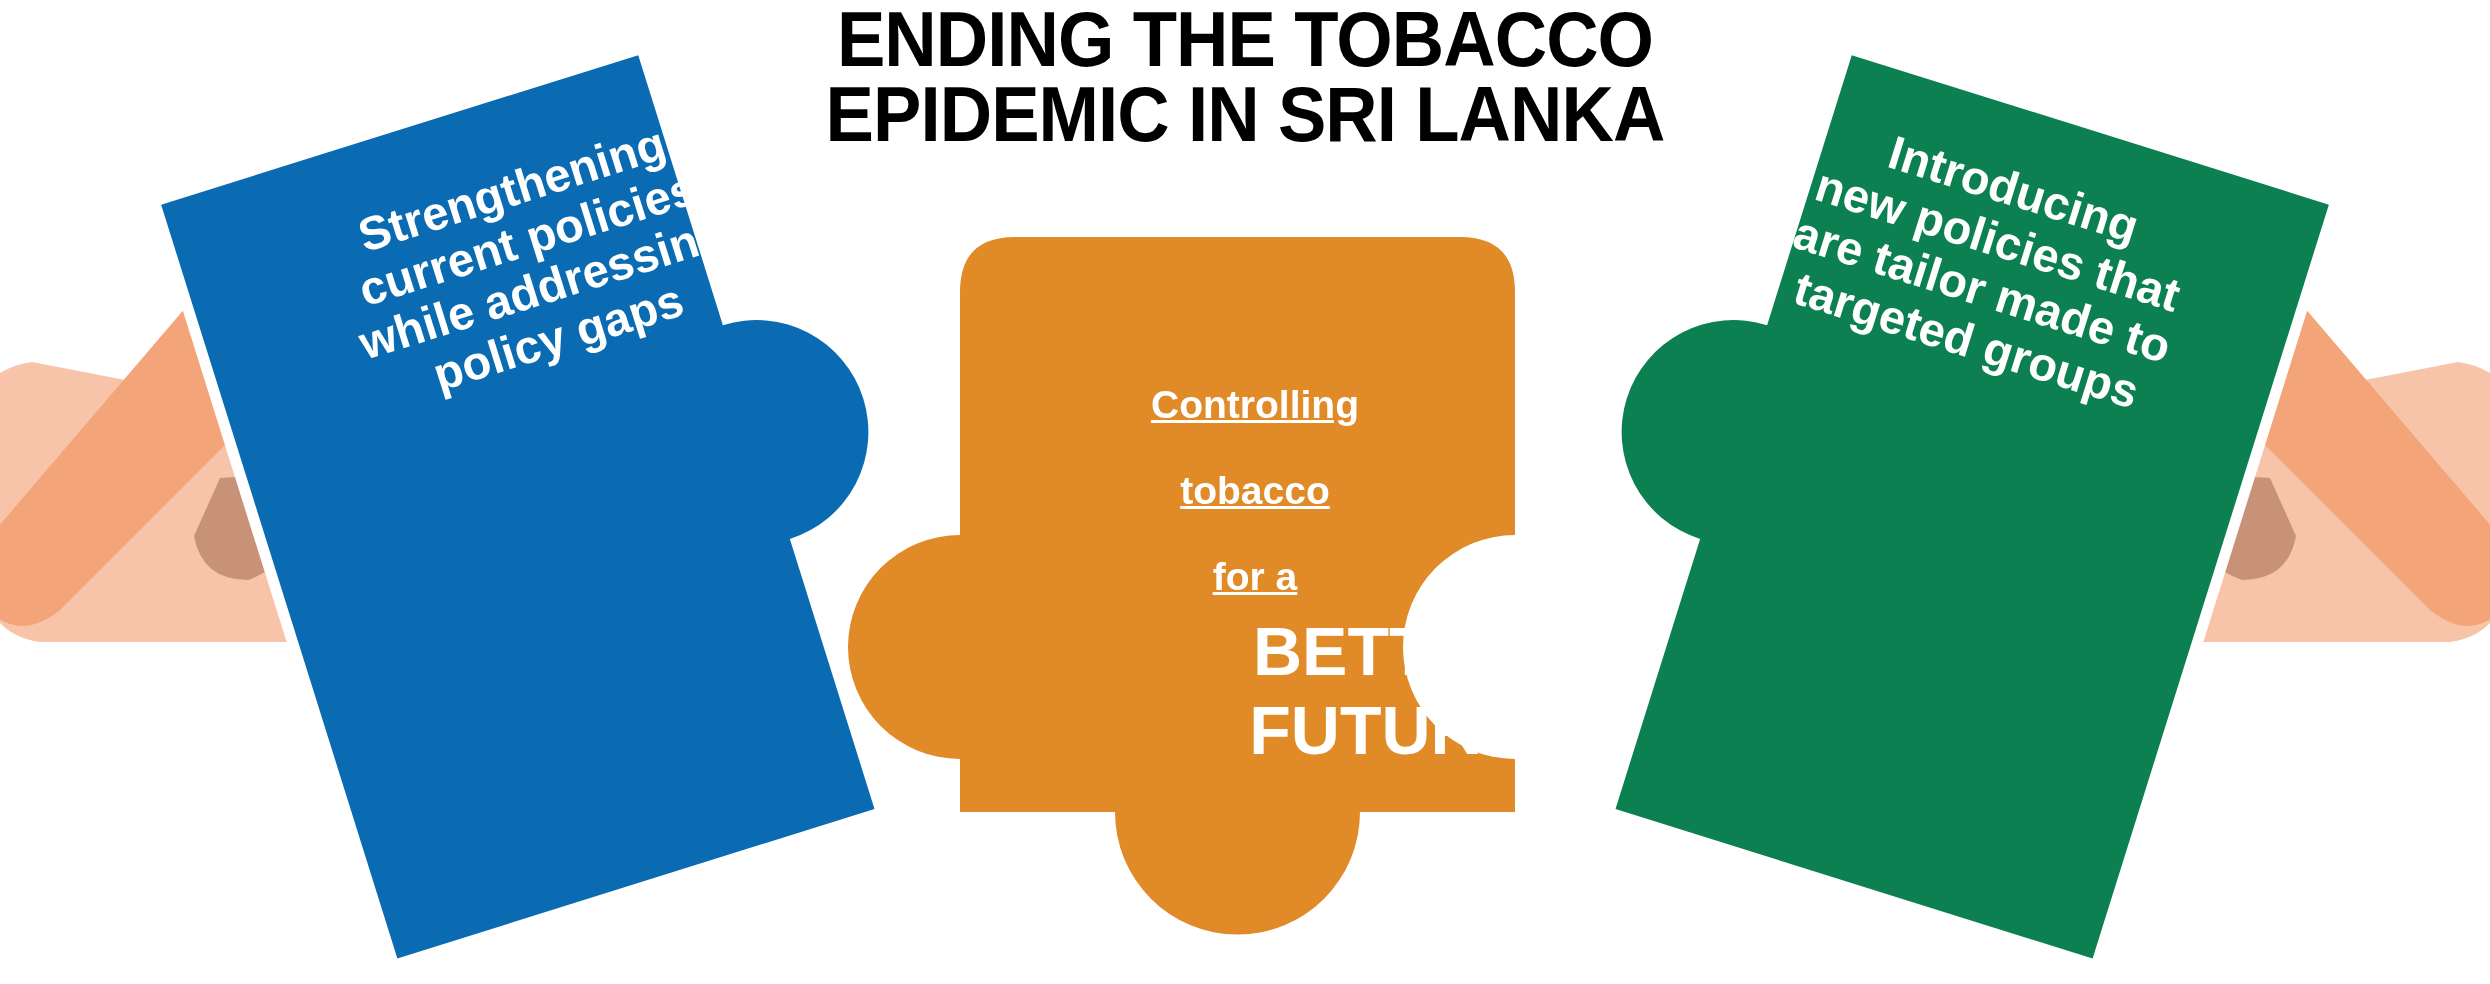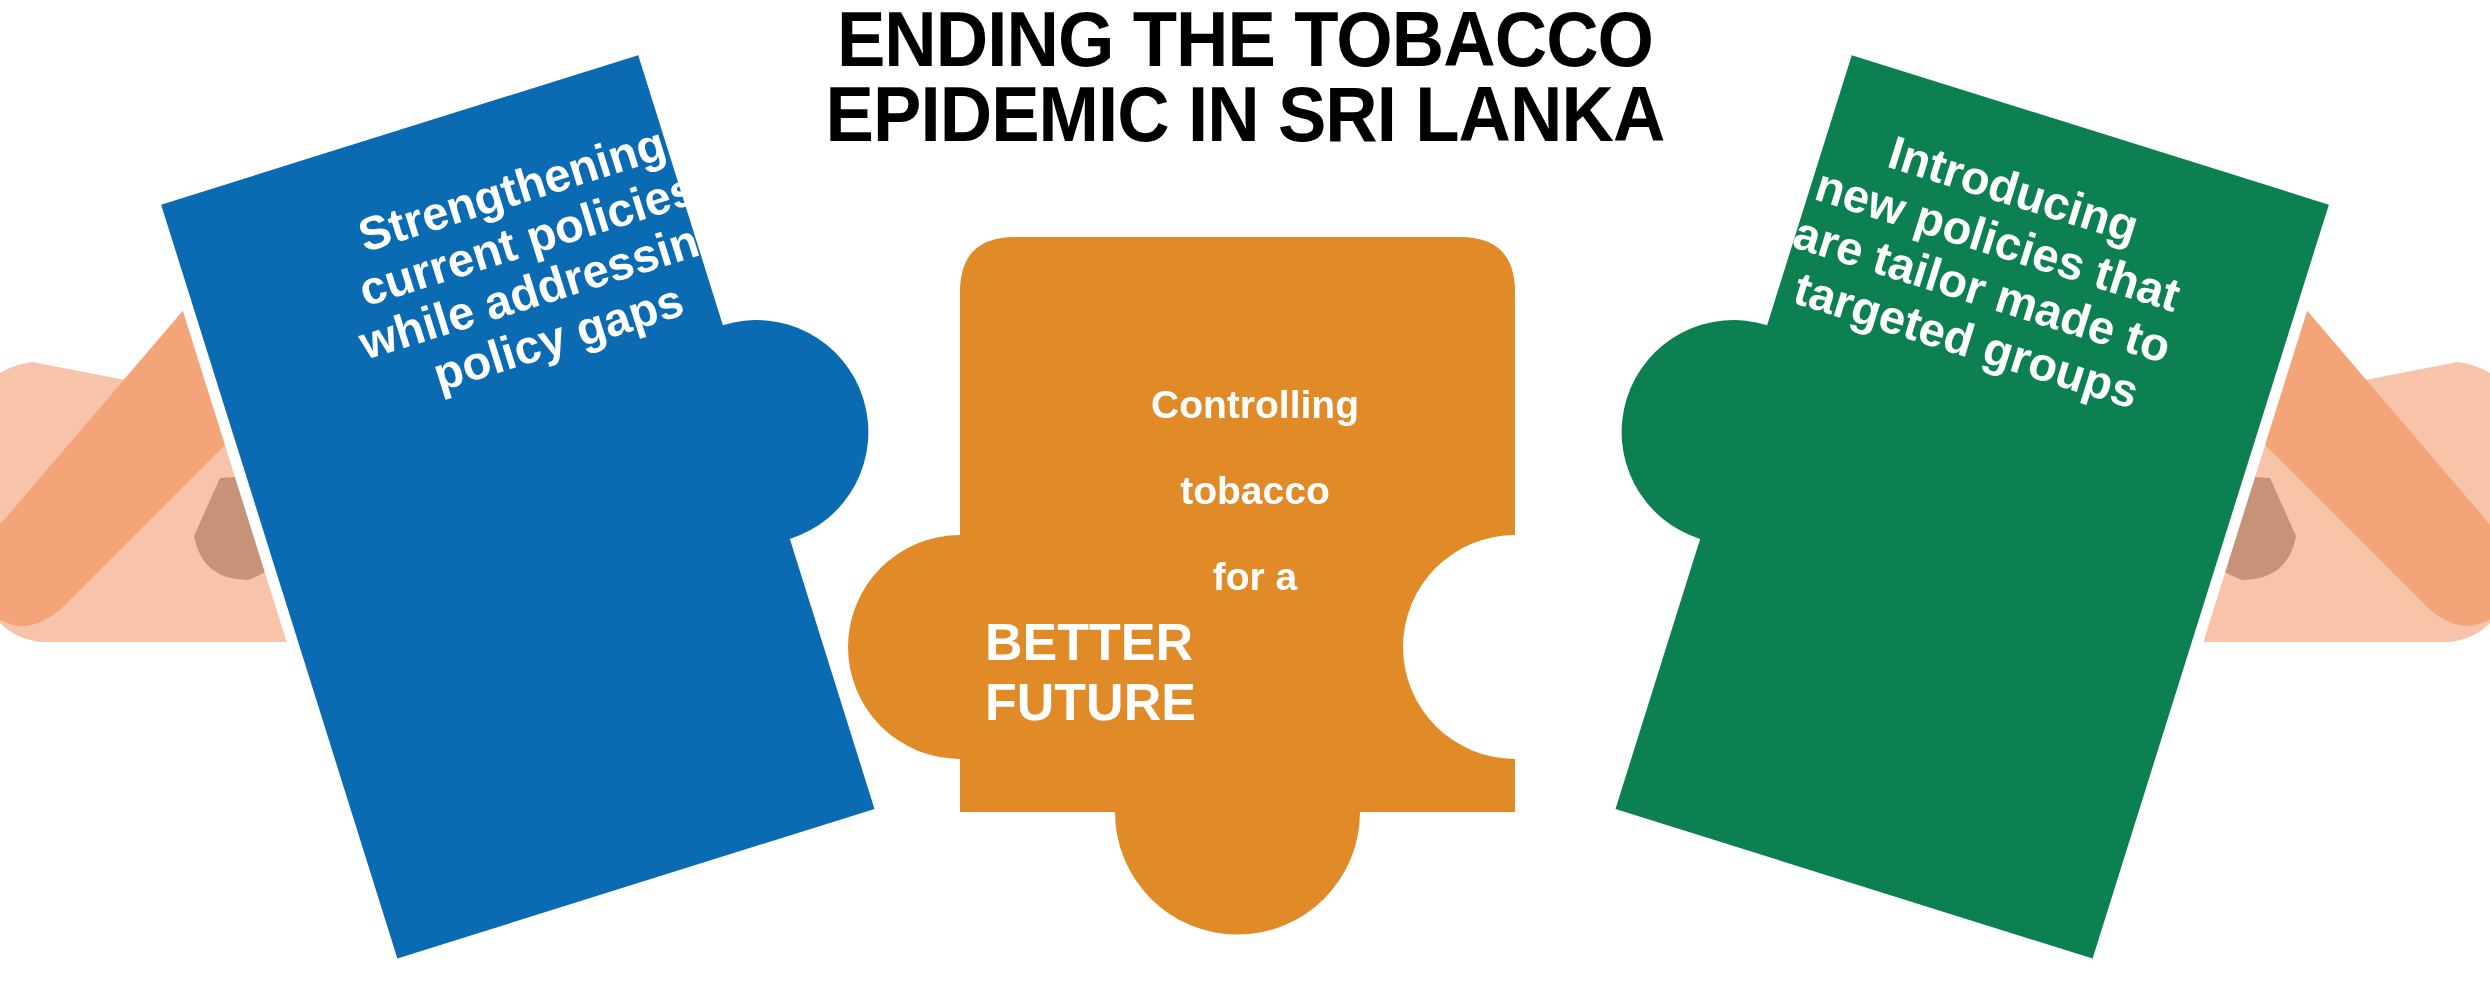--- a/index.html
+++ b/index.html
@@ -51,25 +51,26 @@
     left:1680px;top:160px;width:620px;
     font-size:47px;line-height:1.12;
     text-align:center;
     transform:rotate(17.4deg);
     transform-origin:50% 50%;
   }
   #orange-small{
     left:985px;top:362px;width:540px;
     font-size:39px;line-height:2.20;
     text-align:center;
+    text-decoration:underline;
   }
   #orange-big{
     left:985px;top:612px;width:540px;
-    font-size:52px;line-height:1.16;
-    text-align:left;
+    font-size:68px;line-height:1.16;
+    text-align:right;
     letter-spacing:0px;
   }
 </style>
 </head>
 <body>
 
 <div id="stage">
 
   <div class="hand" style="left:-20px;top:250px;">
     <svg width="480" height="420" viewBox="0 0 480 420">

